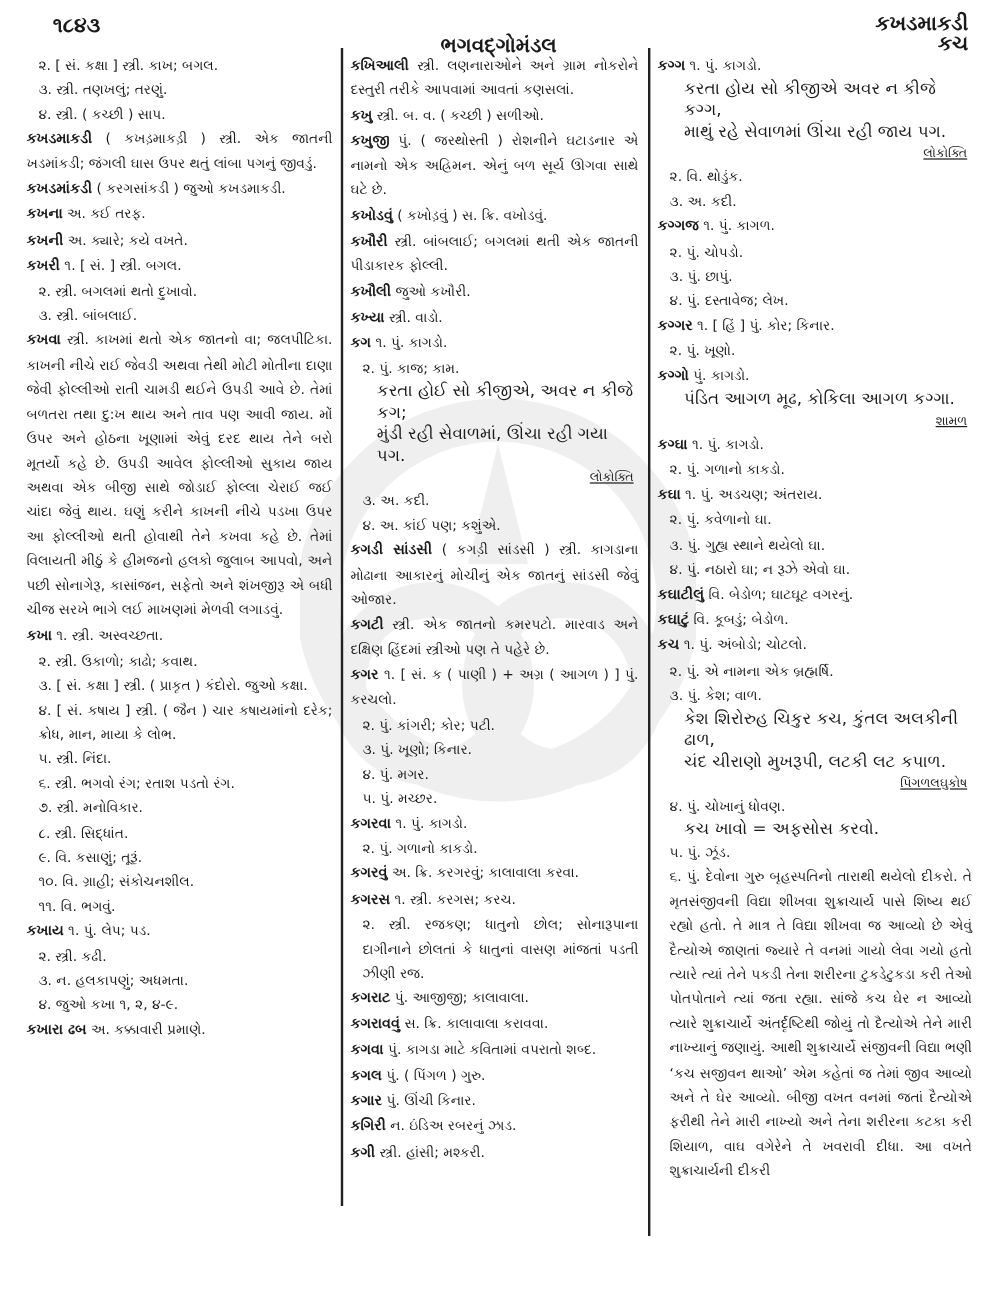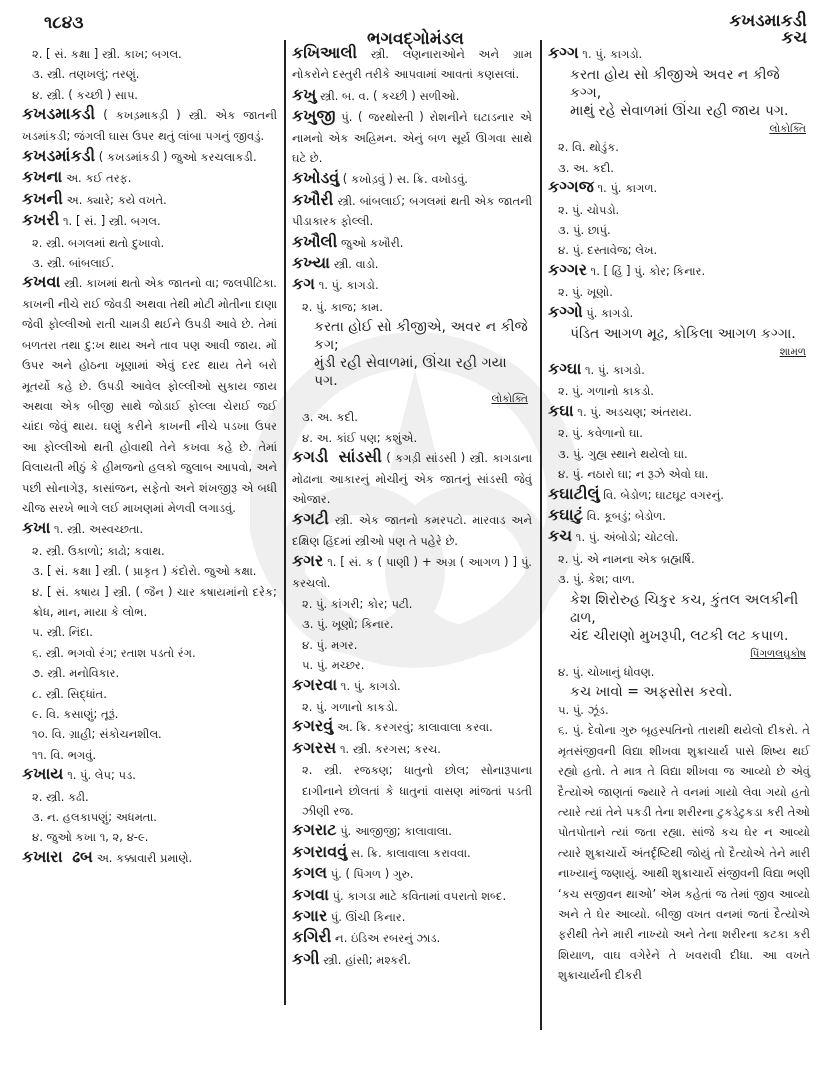--- a/index.html
+++ b/index.html
@@ -23,21 +23,21 @@
   .col {
     position: absolute; top: 44px; font-size: 11.5px; line-height: 20.4px;
   }
   .col.c1 { left: 22px; width: 255px; }
   .col.c2 { left: 292px; width: 240px; }
   .col.c3 { left: 548px; width: 262px; }
   .rule { position: absolute; top: 40px; width: 1.5px; background: #222; }
   .rule.r1 { left: 284px; height: 965px; }
   .rule.r2 { left: 540px; height: 990px; }
   .entry { margin: 0 0 1px 0; text-align: justify; }
-  .entry .hw { font-weight: bold; font-size: 16px; font-family: Liberation Mono, monospace; }
+  .entry .hw { font-weight: bold; font-size: 12px; }
   .entry .body { }
   .sub { padding-left: 10px; text-align: justify; }
   .quote { padding-left: 22px; font-size: 14px; line-height: 18px; }
   .src { text-align: right; font-size: 10.5px; line-height: 18px; padding-right: 4px; text-decoration: underline; }
 </style>
 </head>
 <body>
 
 <svg class="watermark" viewBox="0 0 330 340">
   <circle cx="165" cy="170" r="150" fill="none" stroke="#000" stroke-width="36"></circle>
@@ -56,21 +56,21 @@
 </div>
 
 <div class="rule r1"></div>
 <div class="rule r2"></div>
 
 <div class="col c1">
     <div class="sub">૨. [ સં. કક્ષા ] સ્ત્રી. કાખ; બગલ.</div>
     <div class="sub">૩. સ્ત્રી. તણખલું; તરણું.</div>
     <div class="sub">૪. સ્ત્રી. ( કચ્છી ) સાપ.</div>
     <div class="entry"><span class="hw">કખડમાકડી</span> <span class="body">( કખડ઼માકડ઼ી ) સ્ત્રી. એક જાતની ખડમાંકડી; જંગલી ઘાસ ઉપર થતું લાંબા પગનું જીવડું.</span></div>
-    <div class="entry"><span class="hw">કખડમાંકડી</span> <span class="body">( કખડમાંકડી ) જુઓ કરચલાકડી.</span></div>
+    <div class="entry"><span class="hw">કખડમાંકડી</span> <span class="body">( કરગસાંકડી ) જુઓ કખડમાકડી.</span></div>
     <div class="entry"><span class="hw">કખના</span> <span class="body">અ. કઈ તરફ.</span></div>
     <div class="entry"><span class="hw">કખની</span> <span class="body">અ. ક્યારે; કયે વખતે.</span></div>
     <div class="entry"><span class="hw">કખરી</span> <span class="body">૧. [ સં. ] સ્ત્રી. બગલ.</span></div>
     <div class="sub">૨. સ્ત્રી. બગલમાં થતો દુખાવો.</div>
     <div class="sub">૩. સ્ત્રી. બાંબલાઈ.</div>
     <div class="entry"><span class="hw">કખવા</span> <span class="body">સ્ત્રી. કાખમાં થતો એક જાતનો વા; જલપીટિકા. કાખની નીચે રાઈ જેવડી અથવા તેથી મોટી મોતીના દાણા જેવી ફોલ્લીઓ રાતી ચામડી થઈને ઉપડી આવે છે. તેમાં બળતરા તથા દુ:ખ થાય અને તાવ પણ આવી જાય. મોં ઉપર અને હોઠના ખૂણામાં એવું દરદ થાય તેને બરો મૂતર્યો કહે છે. ઉપડી આવેલ ફોલ્લીઓ સુકાય જાય અથવા એક બીજી સાથે જોડાઈ ફોલ્લા ચેરાઈ જઈ ચાંદા જેવું થાય. ઘણું કરીને કાખની નીચે પડખા ઉપર આ ફોલ્લીઓ થતી હોવાથી તેને કખવા કહે છે. તેમાં વિલાયતી મીઠું કે હીમજનો હલકો જુલાબ આપવો, અને પછી સોનાગેરૂ, કાસાંજન, સફેતો અને શંખજીરૂ એ બધી ચીજ સરખે ભાગે લઈ માખણમાં મેળવી લગાડવું.</span></div>
     <div class="entry"><span class="hw">કખા</span> <span class="body">૧. સ્ત્રી. અસ્વચ્છતા.</span></div>
     <div class="sub">૨. સ્ત્રી. ઉકાળો; કાઢો; કવાથ.</div>
     <div class="sub">૩. [ સં. કક્ષા ] સ્ત્રી. ( પ્રાકૃત ) કંદોરો. જુઓ કક્ષા.</div>
     <div class="sub">૪. [ સં. કષાય ] સ્ત્રી. ( જૈન ) ચાર કષાયમાંનો દરેક; ક્રોધ, માન, માયા કે લોભ.</div>
@@ -109,22 +109,22 @@
     <div class="sub">૩. પું. ખૂણો; કિનાર.</div>
     <div class="sub">૪. પું. મગર.</div>
     <div class="sub">૫. પું. મચ્છર.</div>
     <div class="entry"><span class="hw">કગરવા</span> <span class="body">૧. પું. કાગડો.</span></div>
     <div class="sub">૨. પું. ગળાનો કાકડો.</div>
     <div class="entry"><span class="hw">કગરવું</span> <span class="body">અ. ક્રિ. કરગરવું; કાલાવાલા કરવા.</span></div>
     <div class="entry"><span class="hw">કગરસ</span> <span class="body">૧. સ્ત્રી. કરગસ; કરચ.</span></div>
     <div class="sub">૨. સ્ત્રી. રજકણ; ધાતુનો છોલ; સોનારૂપાના દાગીનાને છોલતાં કે ધાતુનાં વાસણ માંજતાં પડતી ઝીણી રજ.</div>
     <div class="entry"><span class="hw">કગરાટ</span> <span class="body">પું. આજીજી; કાલાવાલા.</span></div>
     <div class="entry"><span class="hw">કગરાવવું</span> <span class="body">સ. ક્રિ. કાલાવાલા કરાવવા.</span></div>
+    <div class="entry"><span class="hw">કગવા</span> <span class="body">પું. કાગડા માટે કવિતામાં વપરાતો શબ્દ.</span></div>
     <div class="entry"><span class="hw">કગલ</span> <span class="body">પું. ( પિંગળ ) ગુરુ.</span></div>
-    <div class="entry"><span class="hw">કગવા</span> <span class="body">પું. કાગડા માટે કવિતામાં વપરાતો શબ્દ.</span></div>
     <div class="entry"><span class="hw">કગાર</span> <span class="body">પું. ઊંચી કિનાર.</span></div>
     <div class="entry"><span class="hw">કગિરી</span> <span class="body">ન. ઇંડિઅ રબરનું ઝાડ.</span></div>
     <div class="entry"><span class="hw">કગી</span> <span class="body">સ્ત્રી. હાંસી; મશ્કરી.</span></div>
   </div>
 <div class="col c3">
     <div class="entry"><span class="hw">કગ્ગ</span> <span class="body">૧. પું. કાગડો.</span></div>
     <div class="quote">કરતા હોય સો કીજીએ અવર ન કીજે કગ્ગ,</div>
     <div class="quote">માથું રહે સેવાળમાં ઊંચા રહી જાય પગ.</div>
     <div class="src">લોકોક્તિ</div>
     <div class="sub">૨. વિ. થોડુંક.</div>

